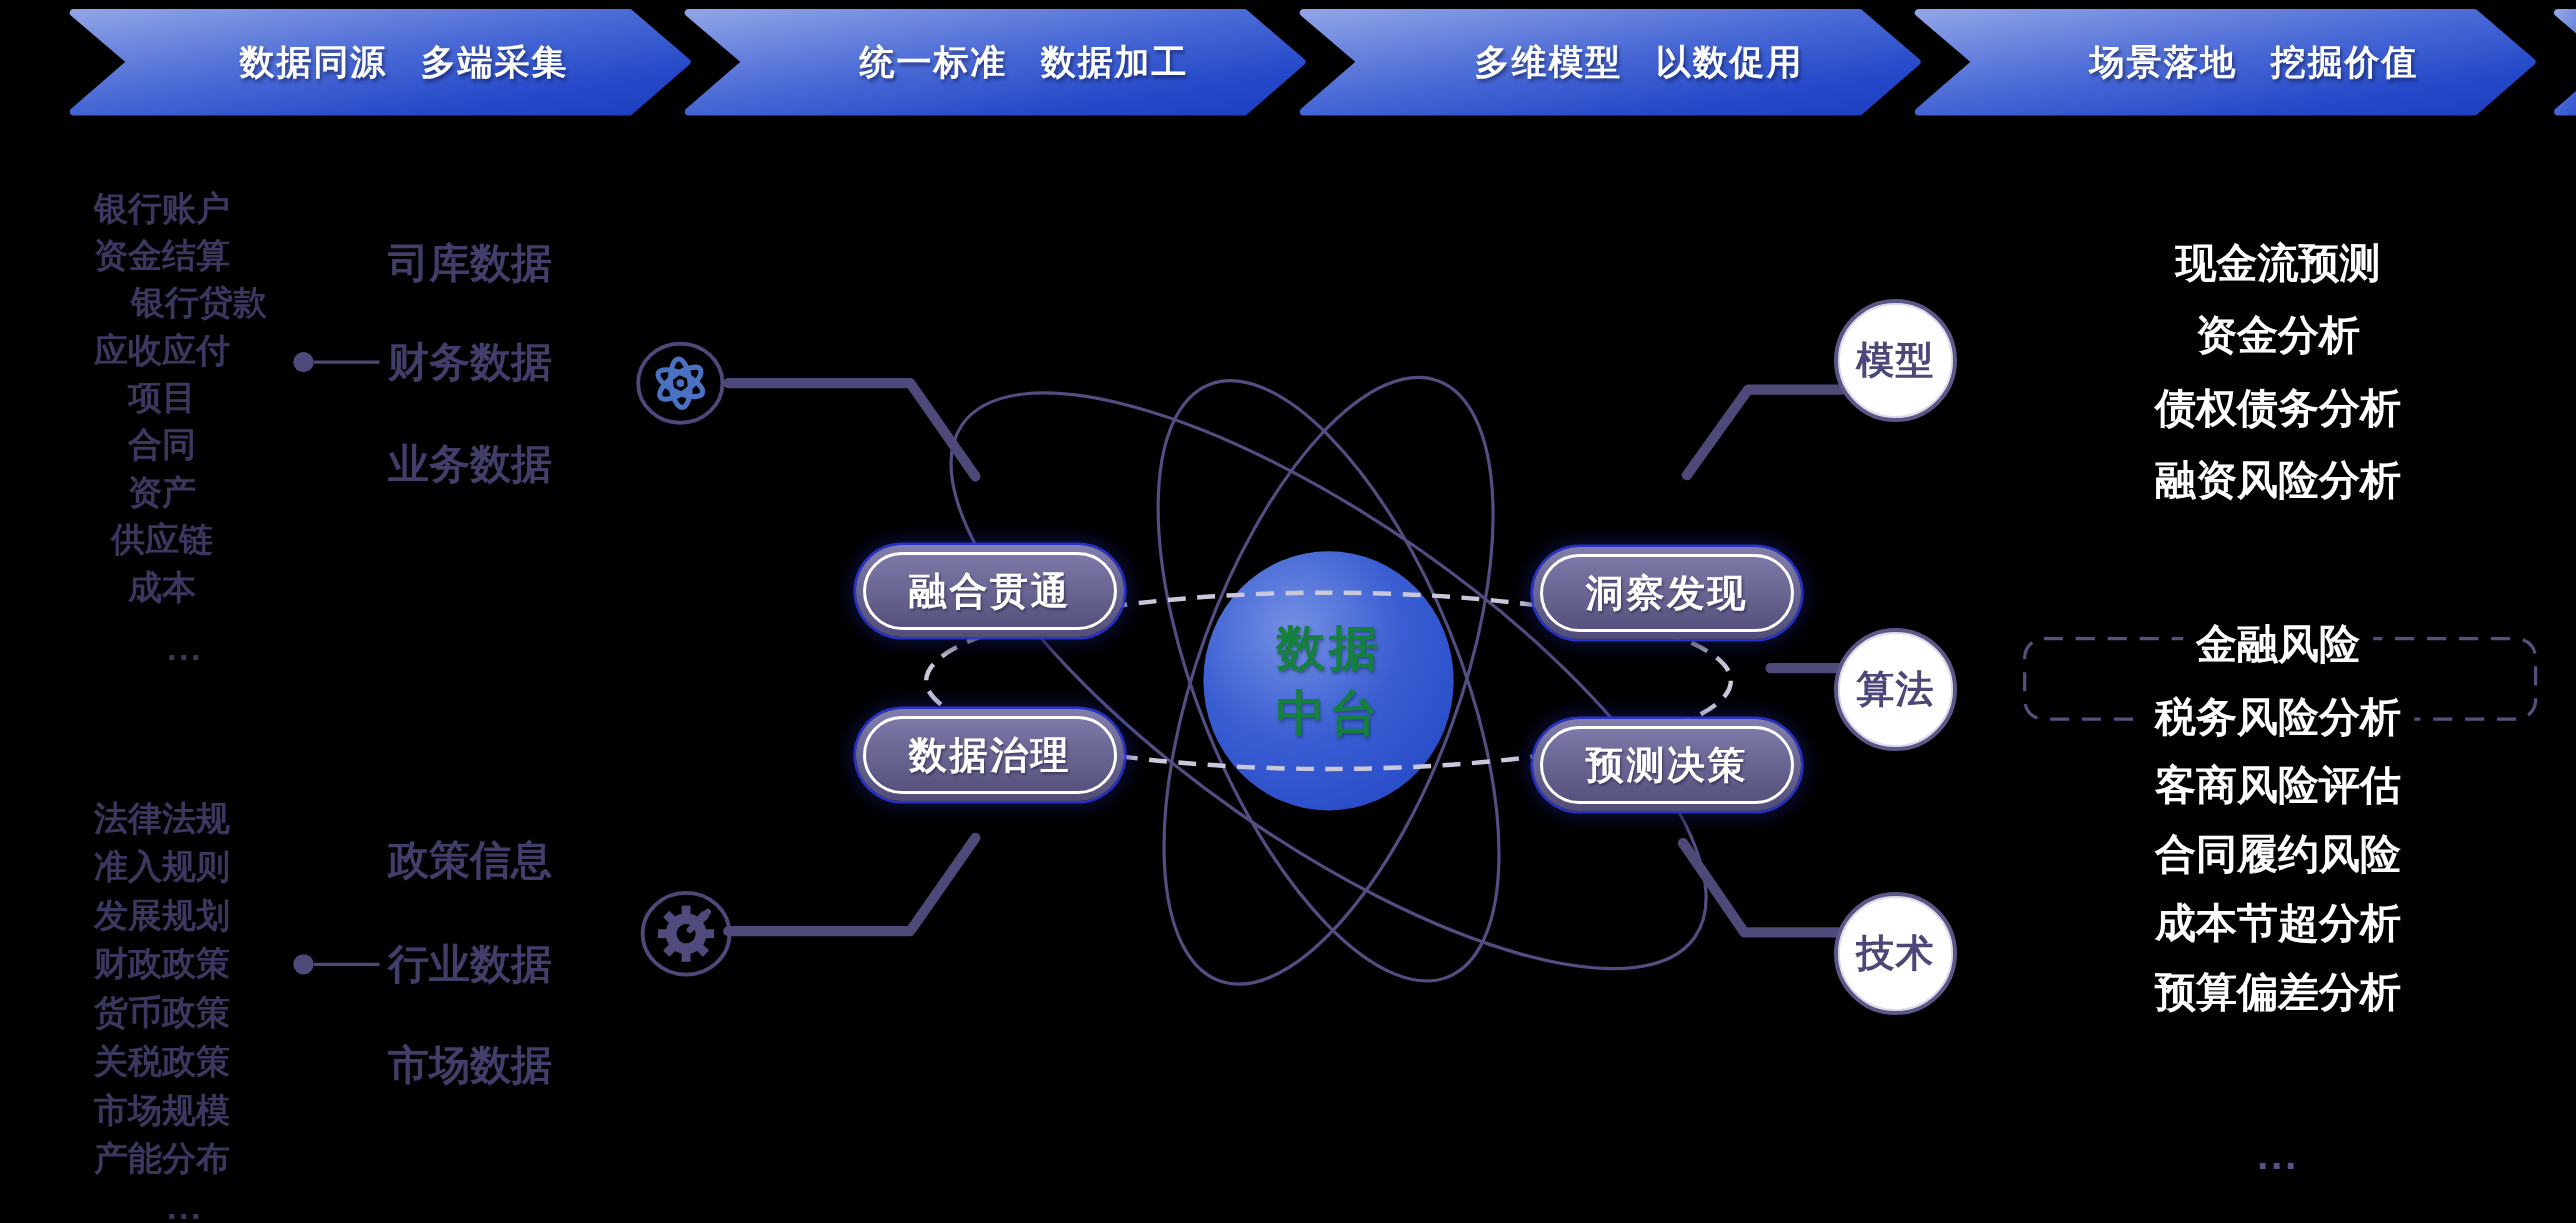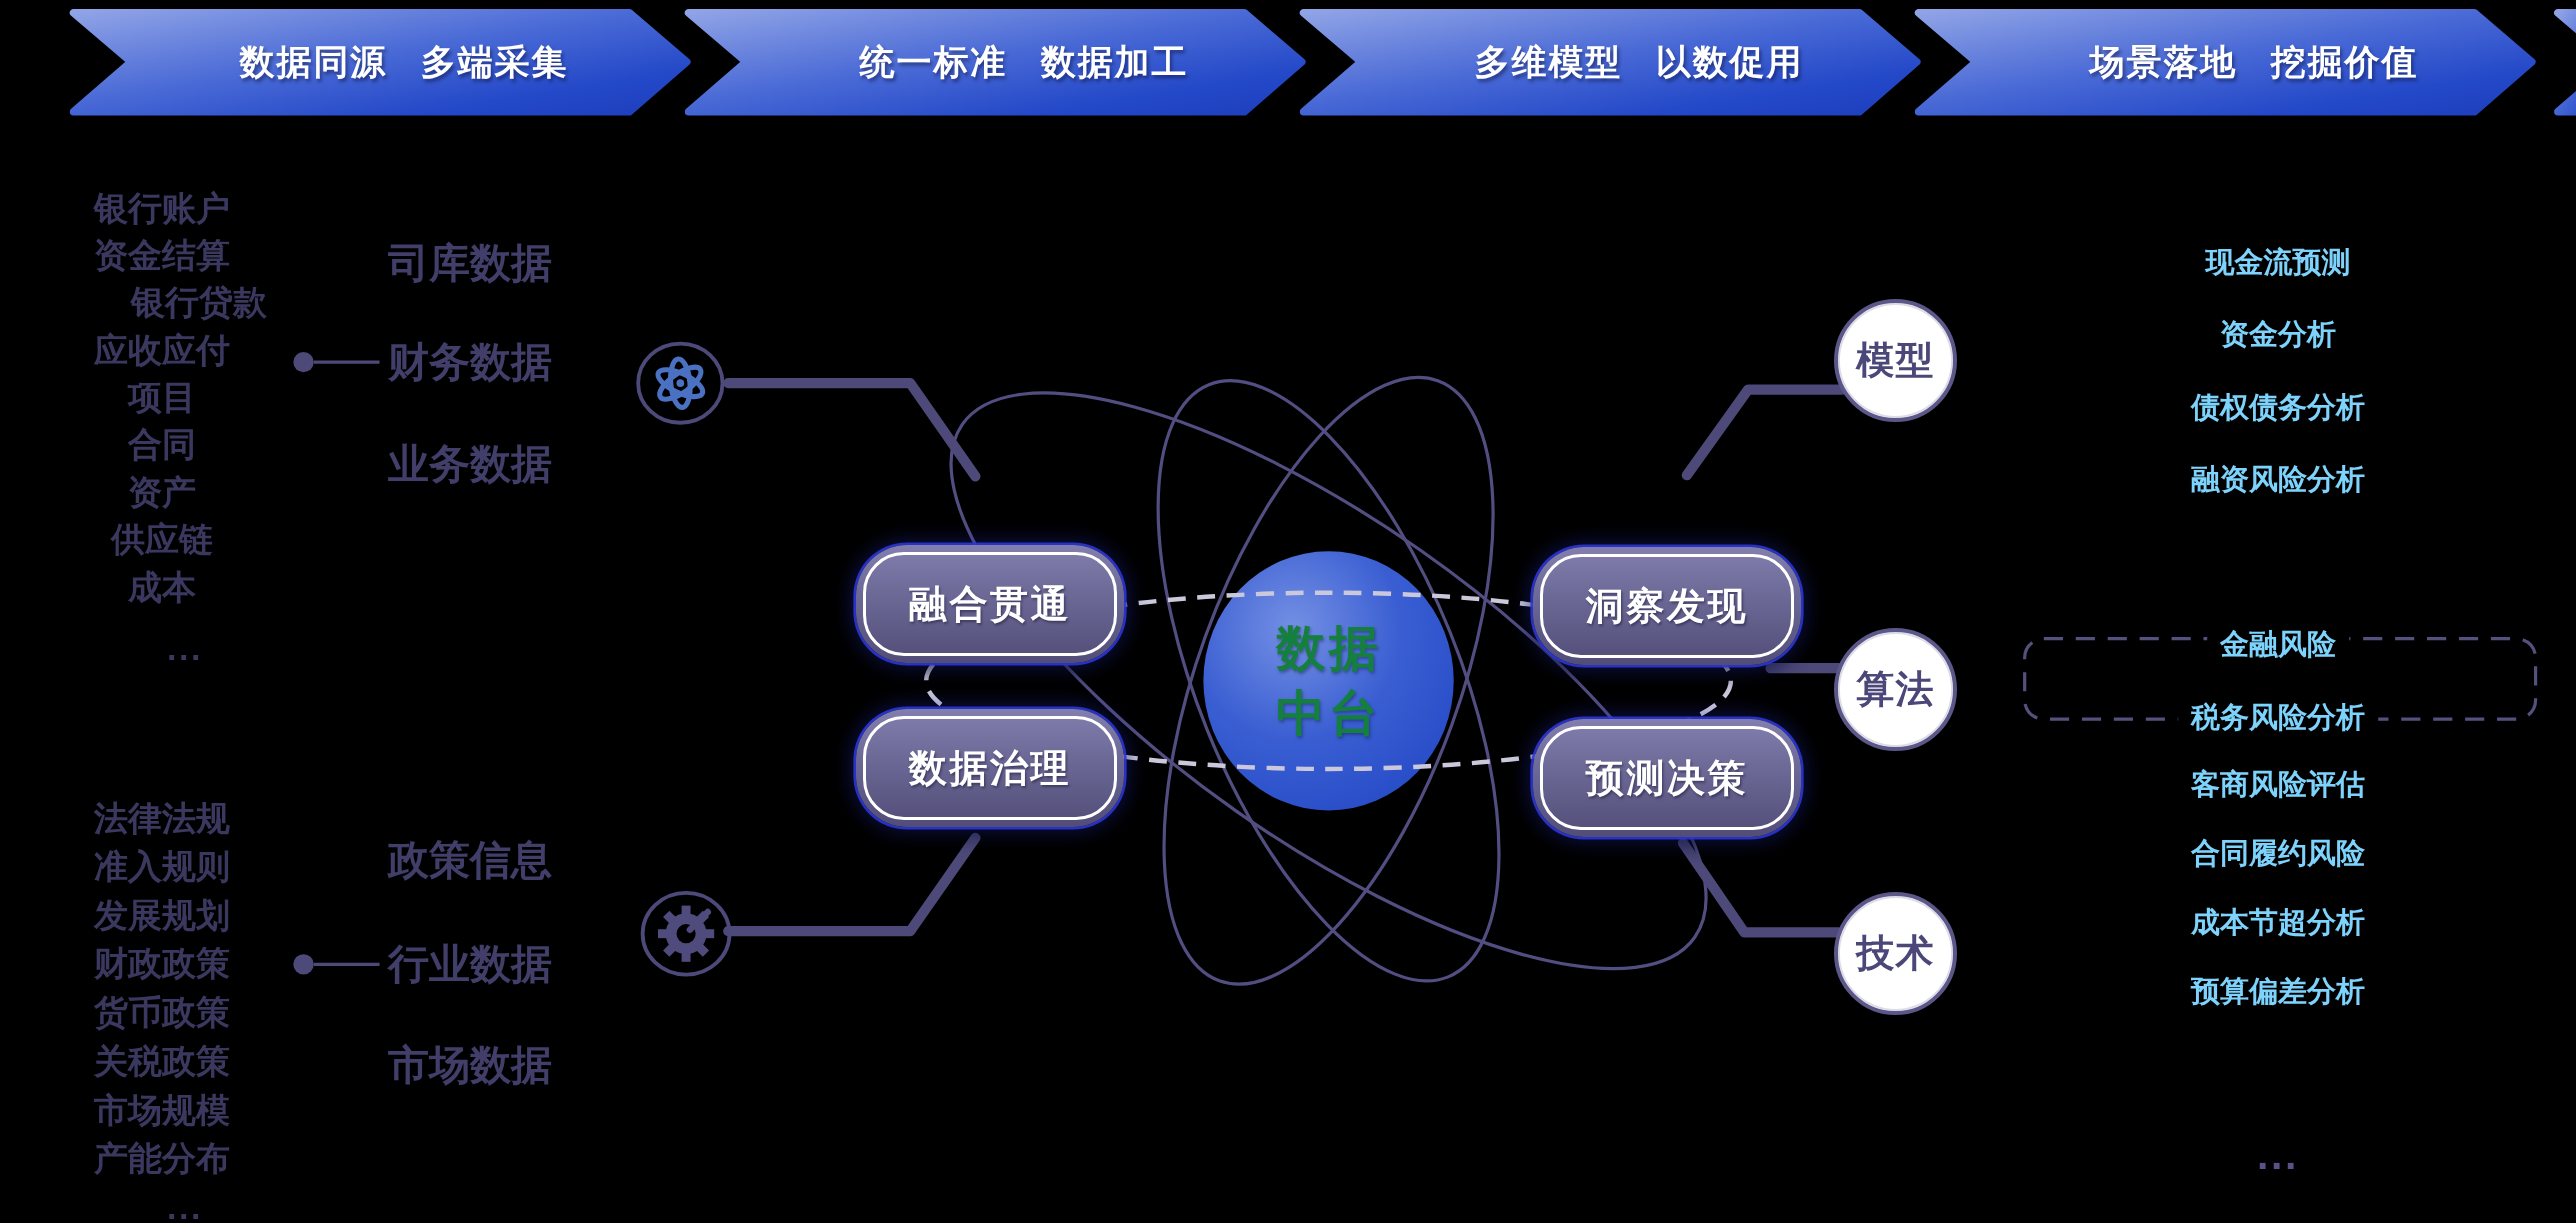--- a/index.html
+++ b/index.html
@@ -13,25 +13,25 @@
 
   .txt { position:absolute; transform:translate(-50%,-50%); white-space:nowrap; }
 
   .banner-label { font-size:35px; color:#fff; letter-spacing:1.9px; word-spacing:22px;
                   text-shadow:1.9px 3.2px 3.8px rgba(0,0,30,.45); }
 
   .src-item  { font-size:34px; color:#3b3860; }
   .src-dots  { font-size:34px; color:#3b3860; letter-spacing:2.6px; }
   .cat-label { font-size:41px; color:#413e6a; transform:translate(0,-50%); }
 
-  .out-item  { font-size:29px; color:#7dd3fc; }
+  .out-item  { font-size:41px; color:#ffffff; }
   .out-dots  { font-size:41px; color:#575287; letter-spacing:2.6px; }
   .out-boxed { background:#000; padding:1.3px 12.8px; }
 
-  .pill { position:absolute; width:268px; height:118px; border-radius:51px;
+  .pill { position:absolute; width:268px; height:92px; border-radius:51px;
           background:linear-gradient(180deg,#827ead 0%,#6d6997 42%,#514d77 100%);
           box-shadow:0 0 0 2.6px rgba(44,54,215,.9), 0 0 19px 5.1px rgba(35,45,190,.35),
                      0 10.2px 16.6px rgba(0,0,0,.5); }
   .pill::after { content:""; position:absolute; inset:7px; border:3.2px solid #fff;
                  border-radius:41px; pointer-events:none; }
   .pill .pill-label { position:absolute; left:0; top:0; width:100%; height:100%;
           display:flex; align-items:center; justify-content:center;
           color:#fff; font-size:38px; letter-spacing:2.6px;
           text-shadow:1.3px 1.9px 2.6px rgba(0,0,30,.4); }
 

